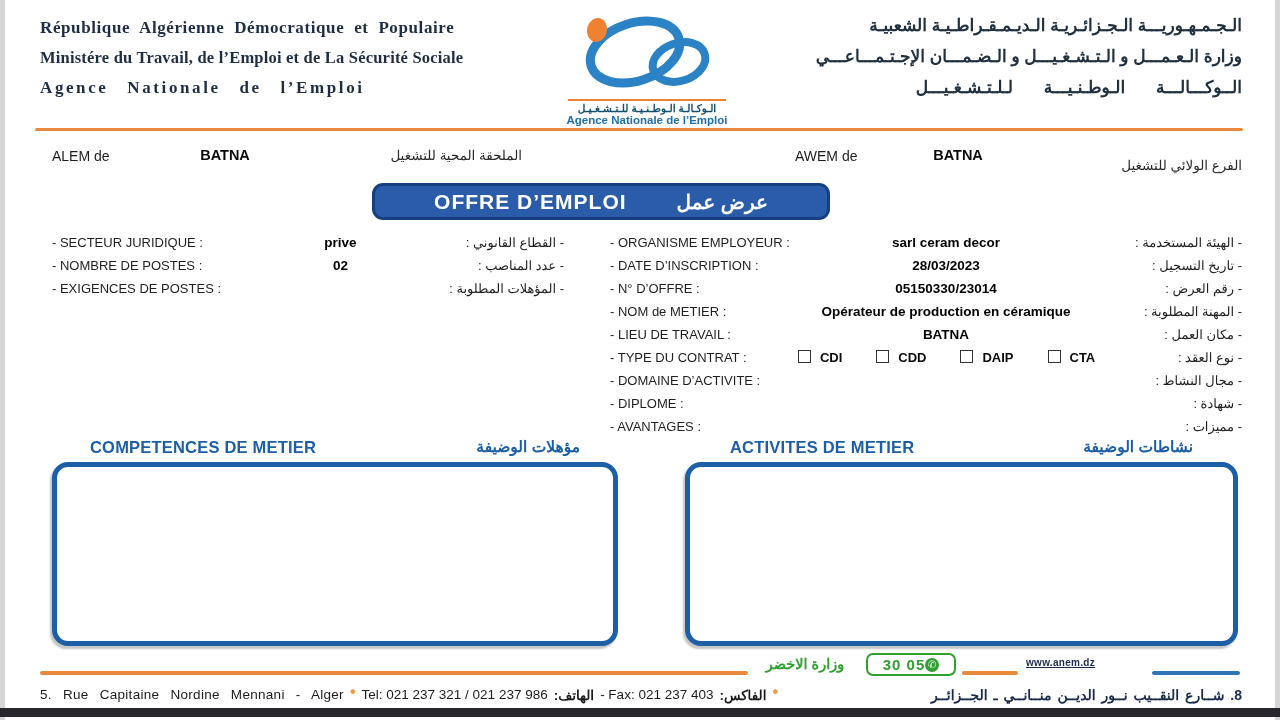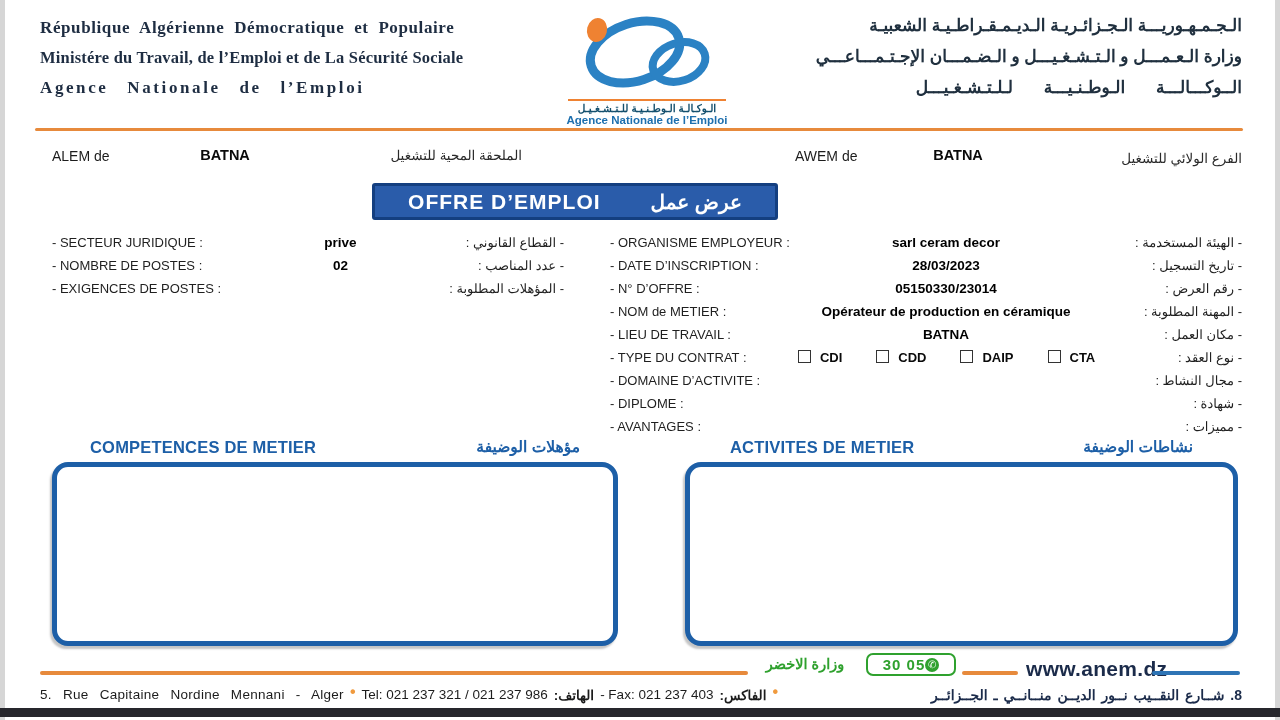--- a/index.html
+++ b/index.html
@@ -24,22 +24,22 @@
   .hdr-ar .al3{word-spacing:26px;}
   .rule-orange{position:absolute;left:35px;top:128px;width:1208px;height:3px;background:#e78a3c;border-radius:2px;}
 
   
   .pos{position:absolute;}
   .branch-label{font-size:14px;color:#1c1c1c;}
   .branch-value{font-weight:bold;font-size:14.5px;color:#0a0a0a;text-align:center;}
   .branch-ar{font-size:13.5px;color:#2a2a2a;text-align:right;direction:rtl;}
 
   
-  .banner{position:absolute;left:372px;top:183px;width:406px;height:37px;background:#2a5caa;
-          border:3px solid #143f80;border-radius:3px;box-sizing:border-box;
+  .banner{position:absolute;left:372px;top:183px;width:458px;height:37px;background:#2a5caa;
+          border:3px solid #143f80;border-radius:11px;box-sizing:border-box;
           display:flex;align-items:center;justify-content:center;gap:50px;}
   .banner-fr{color:#fff;font-weight:bold;font-size:21px;letter-spacing:1px;}
   .banner-ar{color:#fff;font-weight:bold;font-size:20px;direction:rtl;}
 
   
   .fields{position:absolute;}
   #fields-left{left:52px;top:231px;width:512px;}
   #fields-right{left:610px;top:231px;width:632px;}
   .field-row{display:flex;align-items:center;height:23px;font-size:13px;color:#1f1f1f;}
   #fields-left .f-fr{width:215px;white-space:nowrap;}
@@ -70,21 +70,21 @@
   #fs-orange-long{left:40px;width:708px;}
   #fs-orange-short{left:962px;width:56px;}
   #fs-blue{left:1152px;width:88px;background:#2e74b5;}
   .fs-green-label{position:absolute;left:748px;top:656px;width:114px;text-align:center;
                   color:#2fa12e;font-weight:bold;font-size:14.5px;direction:rtl;}
   .fs-badge{position:absolute;left:866px;top:653px;width:90px;height:23px;border:2px solid #2fa12e;
             border-radius:7px;box-sizing:border-box;display:flex;align-items:center;justify-content:center;background:#fff;}
   .fs-badge-num{color:#2fa12e;font-weight:bold;font-size:15px;letter-spacing:1px;}
   .fs-badge-icon{width:14px;height:14px;background:#2fa12e;border-radius:50%;color:#fff;font-size:10px;
                  display:flex;align-items:center;justify-content:center;line-height:14px;}
-  .fs-site{position:absolute;left:1026px;top:657px;font-weight:bold;font-size:21px;color:#1b2b4a;letter-spacing:.3px;}
+  .fs-site{position:absolute;left:1026px;top:657px;font-weight:bold;font-size:10px;color:#1b2b4a;letter-spacing:.3px;text-decoration:underline;}
 
   
   .addr{position:absolute;left:40px;top:687px;width:1202px;display:flex;align-items:flex-start;
         font-size:13.5px;color:#1c1c1c;gap:6px;white-space:nowrap;}
   .addr-fr{word-spacing:7px;letter-spacing:.3px;}
   .addr .dot{color:#f09a3e;font-size:16px;font-weight:bold;line-height:10px;}
   .addr-ar-lbl{font-weight:bold;direction:rtl;}
   .addr-ar{font-weight:bold;color:#1b2b4a;direction:rtl;font-size:14px;flex:1;text-align:right;word-spacing:2px;}
   .bottom-bar{position:absolute;left:0;bottom:3px;width:1280px;height:9px;background:#26262c;}
 </style>
@@ -118,21 +118,21 @@
     <div class="al3">الــوكـــالـــة الـوطـنـيـــة لـلـتـشـغـيـــل</div>
   </div>
 
   <div class="rule-orange"></div>
 
   <span class="pos branch-label" style="left:52px;top:148px;">ALEM de</span>
   <span class="pos branch-value" style="left:165px;top:147px;width:120px;">BATNA</span>
   <span class="pos branch-ar" style="left:350px;top:147px;width:172px;">الملحقة المحية للتشغيل</span>
   <span class="pos branch-label" style="left:795px;top:148px;">AWEM de</span>
   <span class="pos branch-value" style="left:898px;top:147px;width:120px;">BATNA</span>
-  <span class="pos branch-ar" style="left:1060px;top:150px;width:182px;">الفرع الولائي للتشغيل</span>
+  <span class="pos branch-ar" style="left:1060px;top:157px;width:182px;">الفرع الولائي للتشغيل</span>
 
   <div class="banner">
     <span class="banner-fr">OFFRE D’EMPLOI</span>
     <span class="banner-ar">عرض عمل</span>
   </div>
 
   <div class="fields" id="fields-left">
       <div class="field-row">
         <span class="f-fr">- SECTEUR JURIDIQUE :</span>
         <span class="f-val">prive</span>

